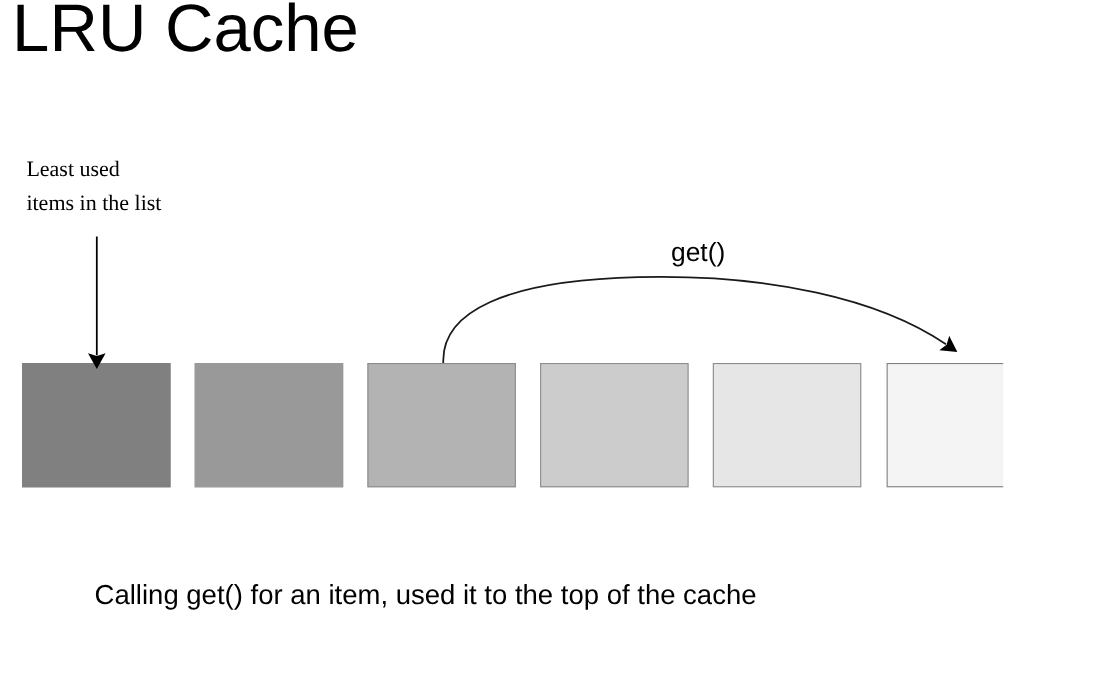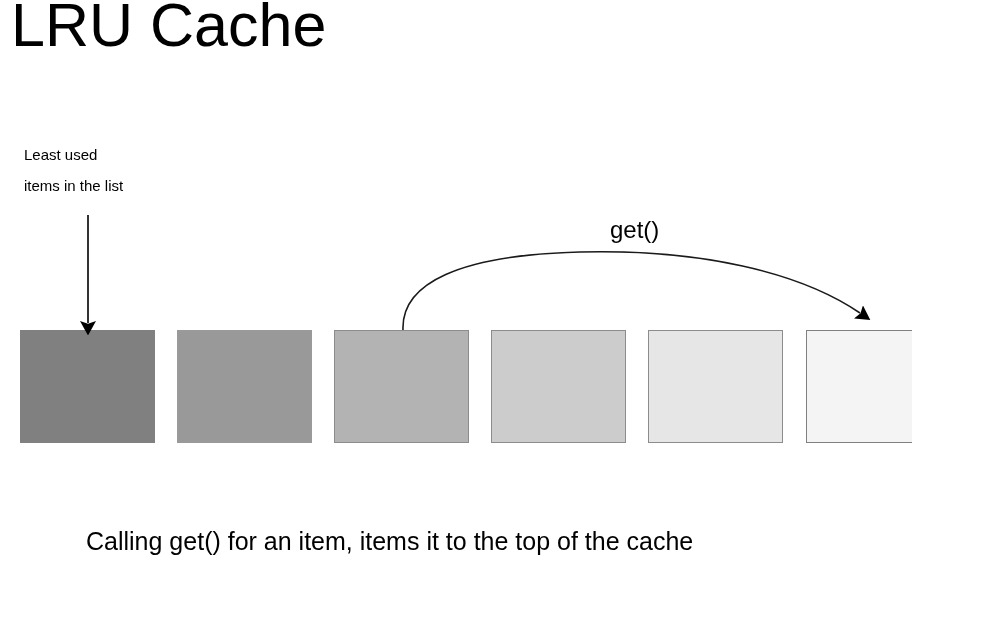--- a/index.html
+++ b/index.html
@@ -29,24 +29,25 @@
     letter-spacing: 0px;
     white-space: pre;
     color: #000000;
   }
 
   
   #least-used-label {
     position: absolute;
     left: 24px;
     top: 139px;
-    font-size: 15px;
+    font-size: 20px;
     line-height: 31px;
     white-space: pre;
     color: #000000;
+    font-family: Liberation Serif, serif;
   }
 
   
   #get-label {
     position: absolute;
     left: 610px;
     top: 204px;
     font-size: 24px;
     line-height: 1.15;
     white-space: pre;
@@ -121,15 +122,15 @@
       <marker id="arrowhead-curved" markerWidth="9" markerHeight="10" refX="1.2" refY="5" orient="auto" markerUnits="strokeWidth">
         <path d="M0,0 L9,5 L0,10 L1.6,5 Z" fill="#000000"></path>
       </marker>
     </defs>
 
     <line id="arrow-least-used" x1="88" y1="215" x2="88" y2="323" stroke="#000000" stroke-width="1.6" marker-end="url(#arrowhead-straight)"></line>
 
     <path id="arrow-get" d="M 403,330 C 401,283 460,255 580,252 C 700,249 800,272 860,313" fill="none" stroke="#1a1a1a" stroke-width="1.6" marker-end="url(#arrowhead-curved)"></path>
   </svg>
 
-  <div id="caption">Calling get() for an item, items it to the top of the cache</div>
+  <div id="caption">Calling get() for an item, used it to the top of the cache</div>
 
 </div>
 
 </body></html>

